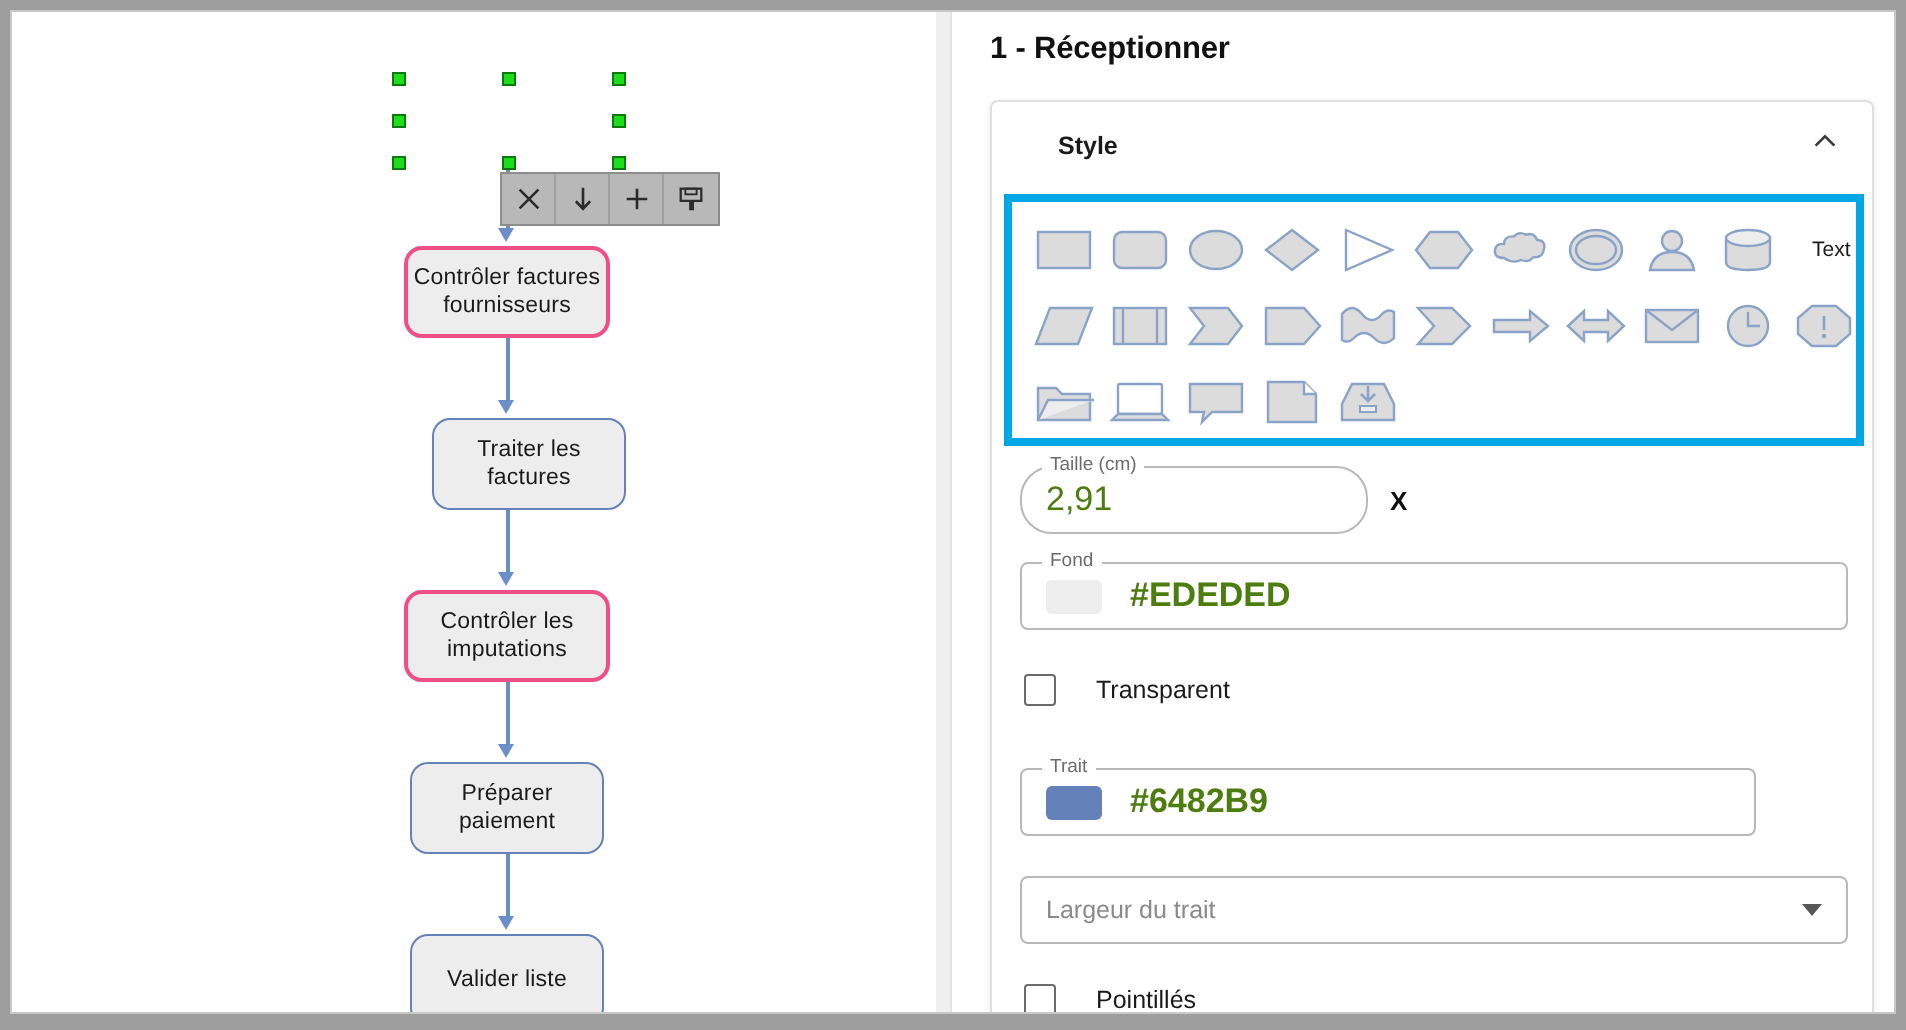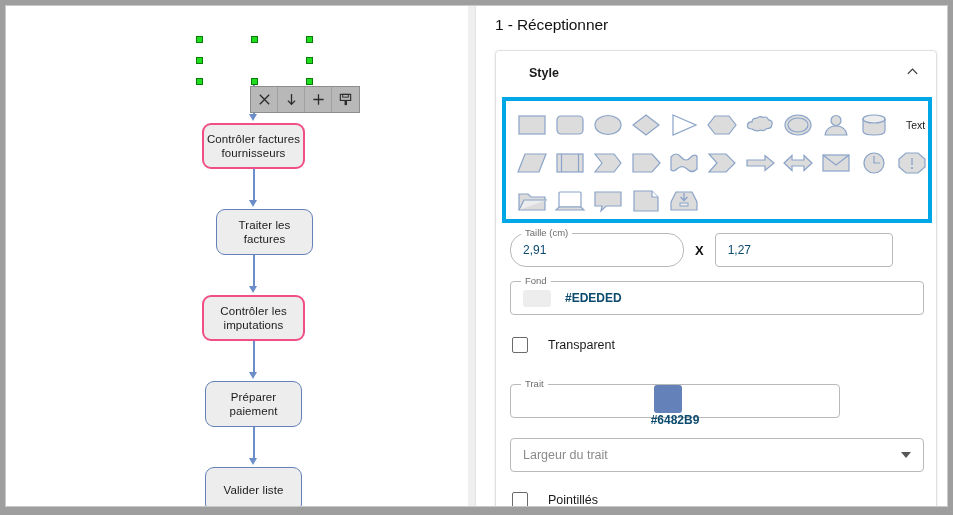--- a/index.html
+++ b/index.html
@@ -99,21 +99,21 @@
     position: absolute;
     left: 471px; top: 0;
     width: 472px; height: 500px;
     background: #ffffff;
     overflow: hidden;
   }
   #panel-title {
     position: absolute;
     left: 18px; top: 10px;
     font-size: 15.5px;
-    font-weight: normal;
+    font-weight: bold;
     color: #111111;
     letter-spacing: -.1px;
   }
   #card {
     position: absolute;
     left: 18px; top: 44px;
     width: 442px; height: 460px;
     background: #ffffff;
     border: 1px solid #e0e0e0;
     border-radius: 4px;
@@ -161,21 +161,21 @@
     background: #fff;
   }
   .outl > .lbl {
     position: absolute;
     top: -7px; left: 10px;
     background: #ffffff;
     padding: 0 4px;
     font-size: 9.5px;
     color: #6c6c6c;
   }
-  .val { font-size: 12px; color: #0c4a6e; }
+  .val { font-size: 17px; color: #4d7c0f; }
   .placeholder { font-size: 12.5px; color: #8a8a8a; }
   .xsep { font-size: 13px; font-weight: bold; color: #111; margin: 0 11px; }
 
   .swatch {
     width: 28px; height: 17px;
     border-radius: 3px;
     margin-right: 14px;
     flex: 0 0 28px;
   }
 
@@ -397,40 +397,37 @@
               </svg>
         </div>
       </div>
 
       <div class="fieldrow" style="left:14px; top:182px; width:414px;">
         <div class="outl" style="width:174px;border-radius:16px;">
           <span class="lbl">Taille (cm)</span>
           <span class="val">2,91</span>
         </div>
         <span class="xsep">X</span>
-        <div class="outl" style="width:178px;">
-          <span class="val">1,27</span>
-        </div>
       </div>
 
       <div class="fieldrow" style="left:14px; top:230px; width:414px;">
         <div class="outl" style="width:414px;">
           <span class="lbl">Fond</span>
           <span class="swatch" id="fill-swatch" style="background: rgb(237, 237, 237);"></span>
           <span class="val" style="font-weight:bold;">#EDEDED</span>
         </div>
       </div>
 
       <div class="cbrow" style="left:16px; top:286px;">
         <span class="cbox"></span>
         <span class="cblabel">Transparent</span>
       </div>
 
       <div class="fieldrow" style="left:14px; top:333px; width:414px;">
-        <div class="outl" style="width:330px;flex-direction:column;">
+        <div class="outl" style="width:368px;">
           <span class="lbl">Trait</span>
           <span class="swatch" id="stroke-swatch" style="background: rgb(100, 130, 185);"></span>
           <span class="val" style="font-weight:bold;">#6482B9</span>
         </div>
       </div>
 
       <div class="fieldrow" style="left:14px; top:387px; width:414px;">
         <div class="outl" style="width:414px;">
           <span class="placeholder">Largeur du trait</span>
           <span class="selcaret"></span>

